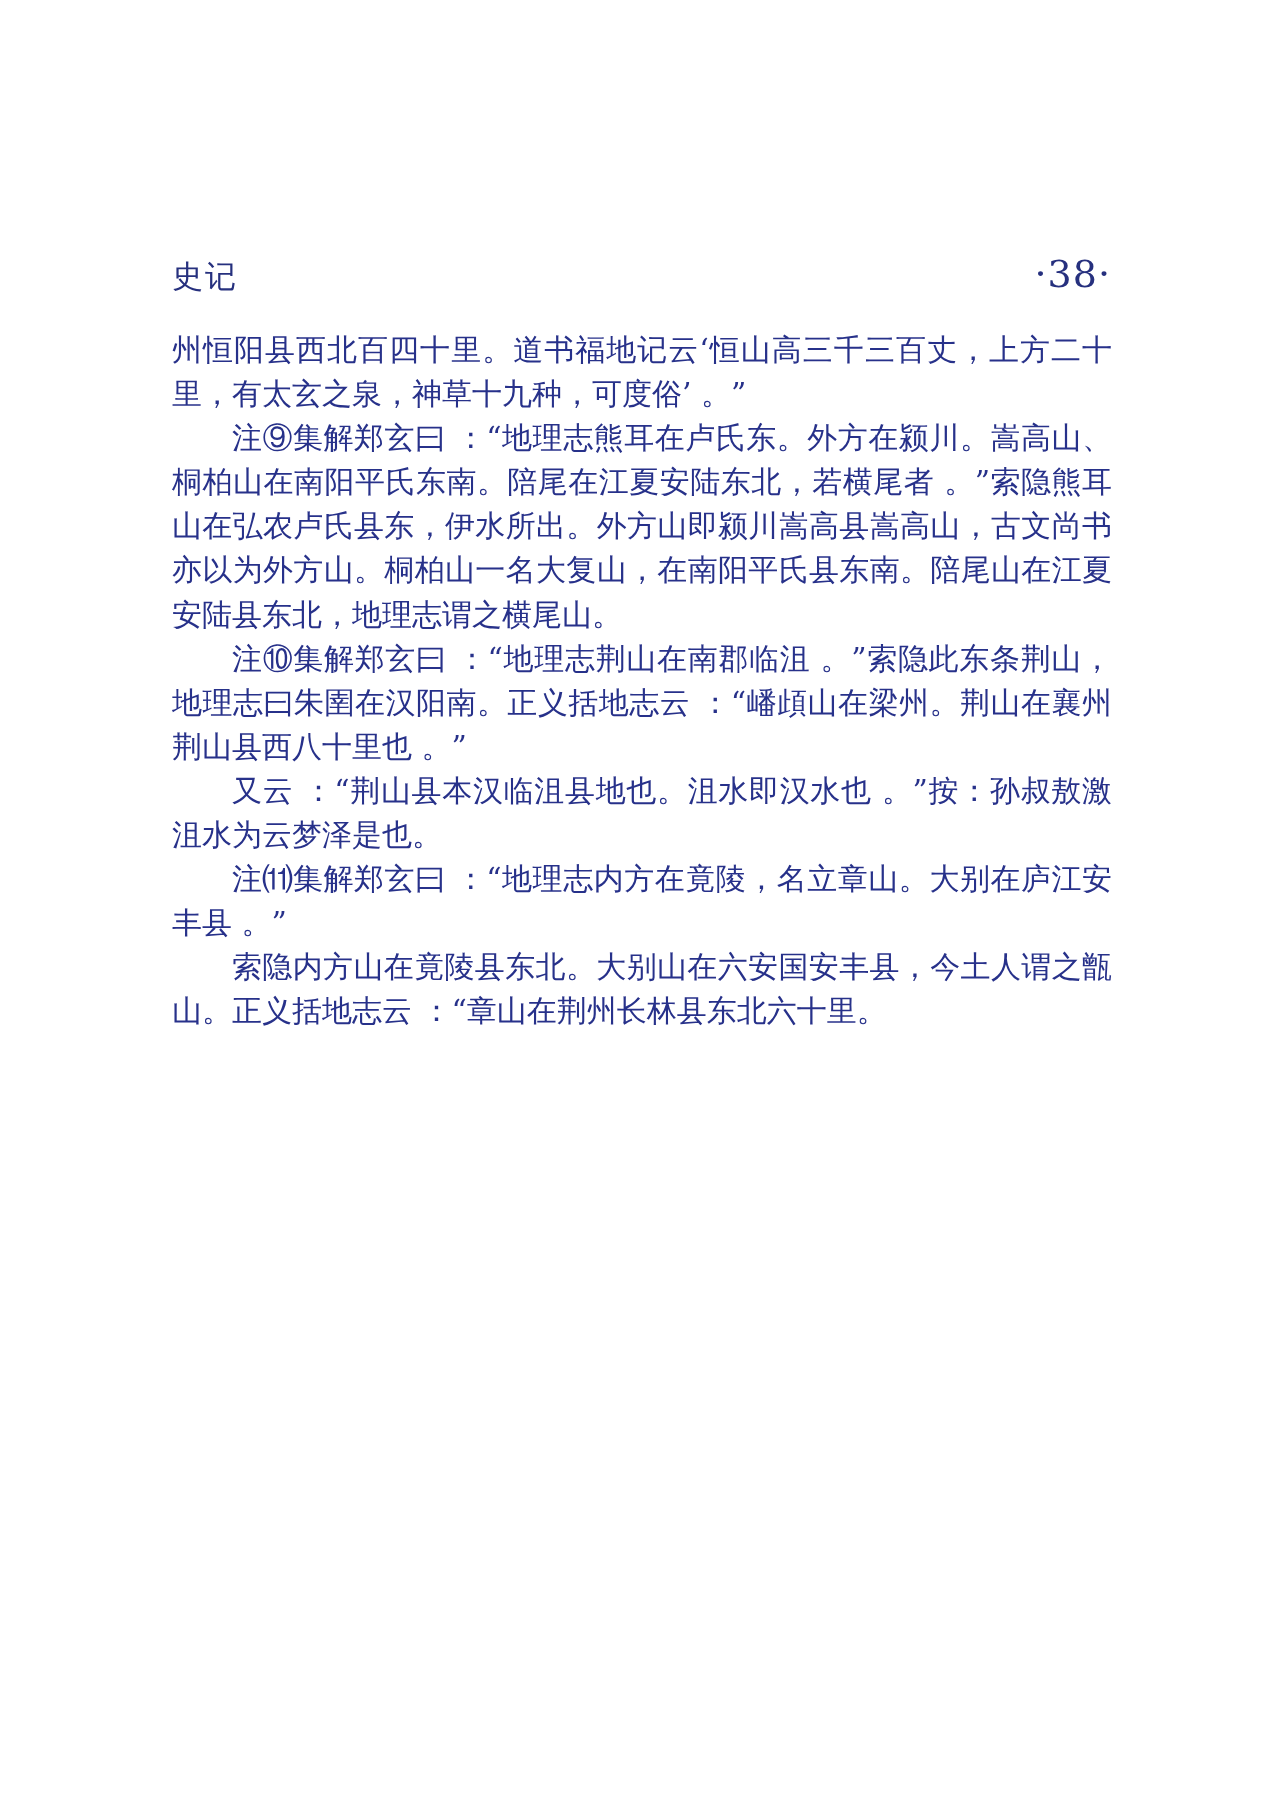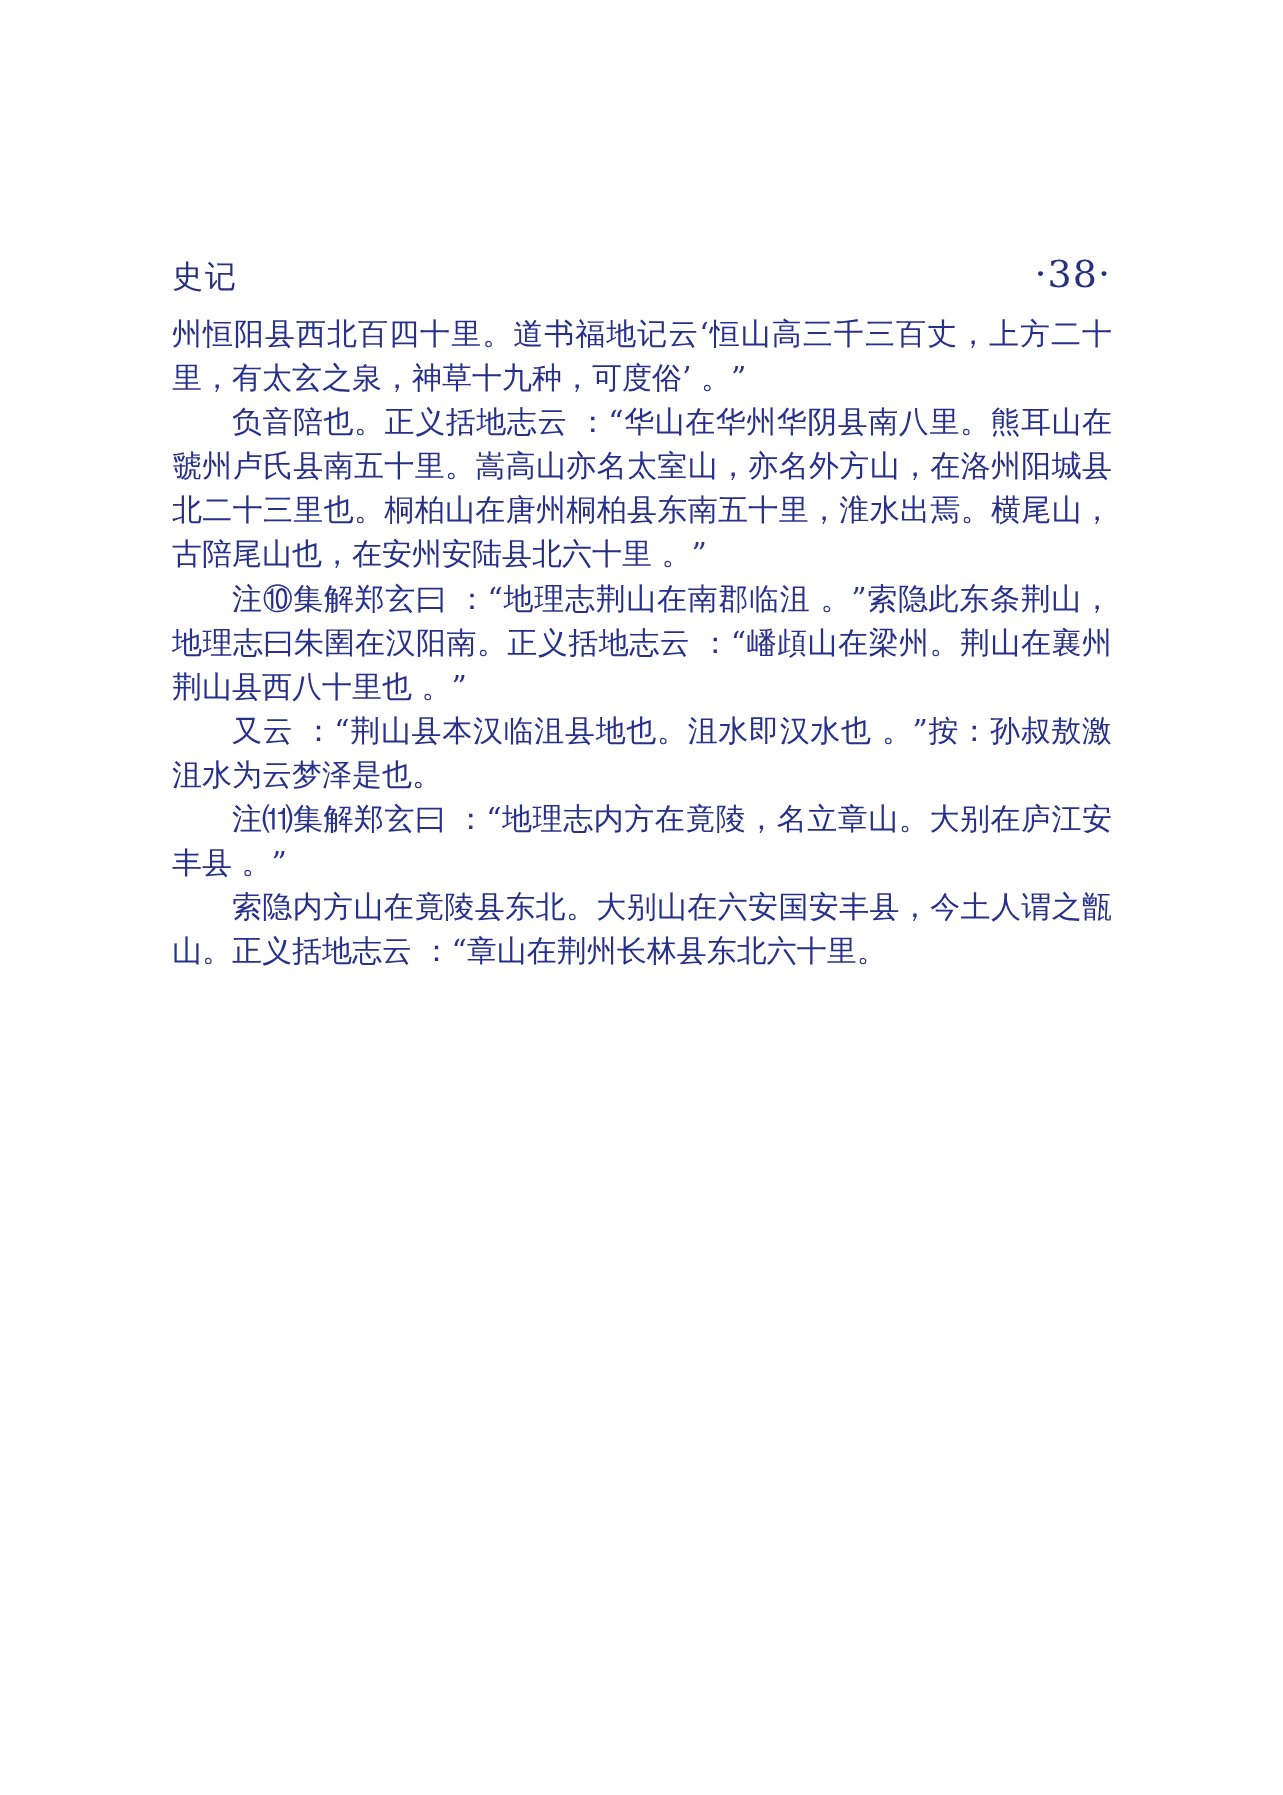--- a/index.html
+++ b/index.html
@@ -33,21 +33,21 @@
     color: #26307e;
     font-family: "DejaVu Serif", "Liberation Serif", serif;
   }
   .header-page {
     font-size: 38px;
     color: #26307e;
     letter-spacing: 1px;
   }
   .body-text {
     position: absolute;
-    top: 312px;
+    top: 328px;
     left: 172px;
     width: 940px;
     font-size: 30px;
     line-height: 1.47;
     color: #27318a;
     text-align: justify;
     text-justify: inter-character;
   }
   .para {
     margin: 0 0 0 0;
@@ -62,20 +62,20 @@
 
 <div class="page">
 
   <div class="header">
     <div class="header-title">史记</div>
     <div class="header-page">·38·</div>
   </div>
 
   <div class="body-text">
     <p class="para">州恒阳县西北百四十里。道书福地记云‘恒山高三千三百丈，上方二十里，有太玄之泉，神草十九种，可度俗’ 。”</p>
-    <p class="para indent">负音陪也。正义括地志云 ：“华山在华州华阴县南八里。熊耳山在虢州卢氏县南五十里。嵩高山亦名太室山，亦名外方山，在洛州阳城县北二十三里也。桐柏山在唐州桐柏县东南五十里，淮水出焉。横尾山，古陪尾山也，在安州安陆县北六十里 。”</p>
+    <p class="para indent">注⑨集解郑玄曰 ：“地理志熊耳在卢氏东。外方在颍川。嵩高山、桐柏山在南阳平氏东南。陪尾在江夏安陆东北，若横尾者 。”索隐熊耳山在弘农卢氏县东，伊水所出。外方山即颍川嵩高县嵩高山，古文尚书亦以为外方山。桐柏山一名大复山，在南阳平氏县东南。陪尾山在江夏安陆县东北，地理志谓之横尾山。</p>
     <p class="para indent">注⑩集解郑玄曰 ：“地理志荆山在南郡临沮 。”索隐此东条荆山，地理志曰朱圉在汉阳南。正义括地志云 ：“嶓頉山在梁州。荆山在襄州荆山县西八十里也 。”</p>
     <p class="para indent">又云 ：“荆山县本汉临沮县地也。沮水即汉水也 。”按：孙叔敖激沮水为云梦泽是也。</p>
     <p class="para indent">注⑾集解郑玄曰 ：“地理志内方在竟陵，名立章山。大别在庐江安丰县 。”</p>
     <p class="para indent">索隐内方山在竟陵县东北。大别山在六安国安丰县，今土人谓之甑山。正义括地志云 ：“章山在荆州长林县东北六十里。</p>
   </div>
 
 </div>
 
 </body></html>

